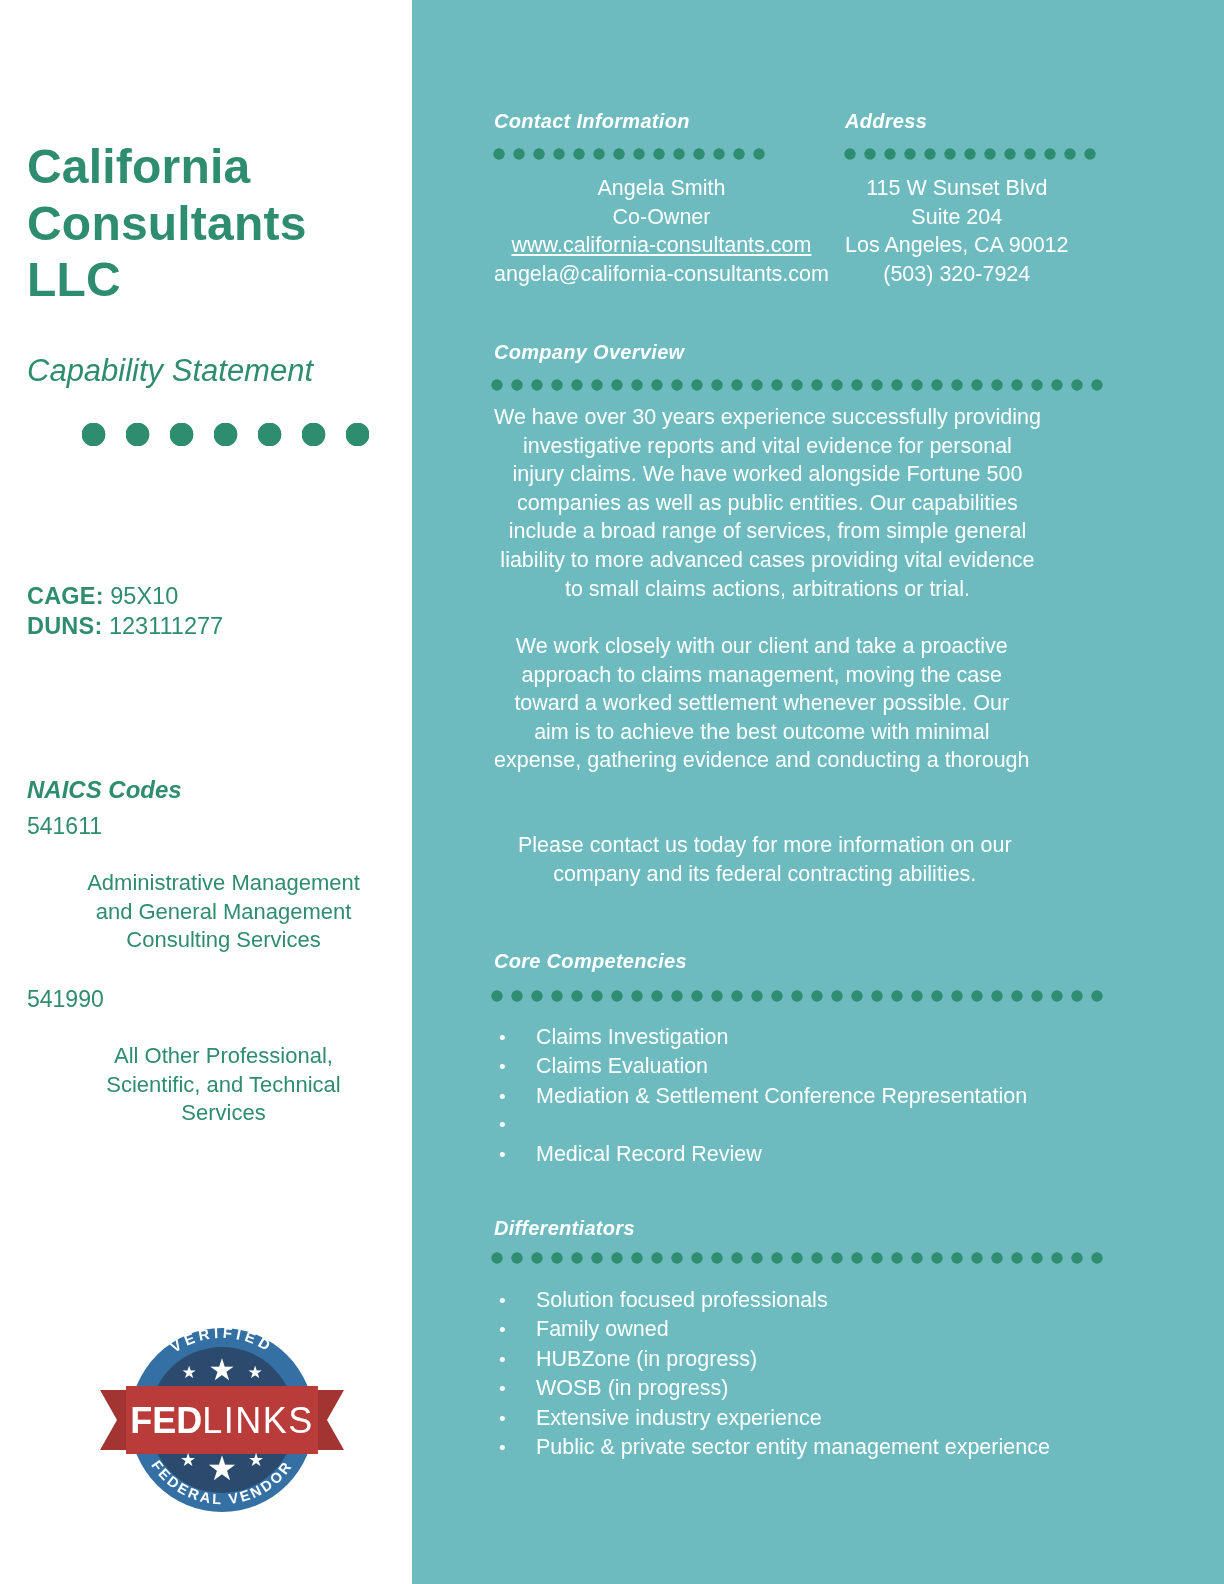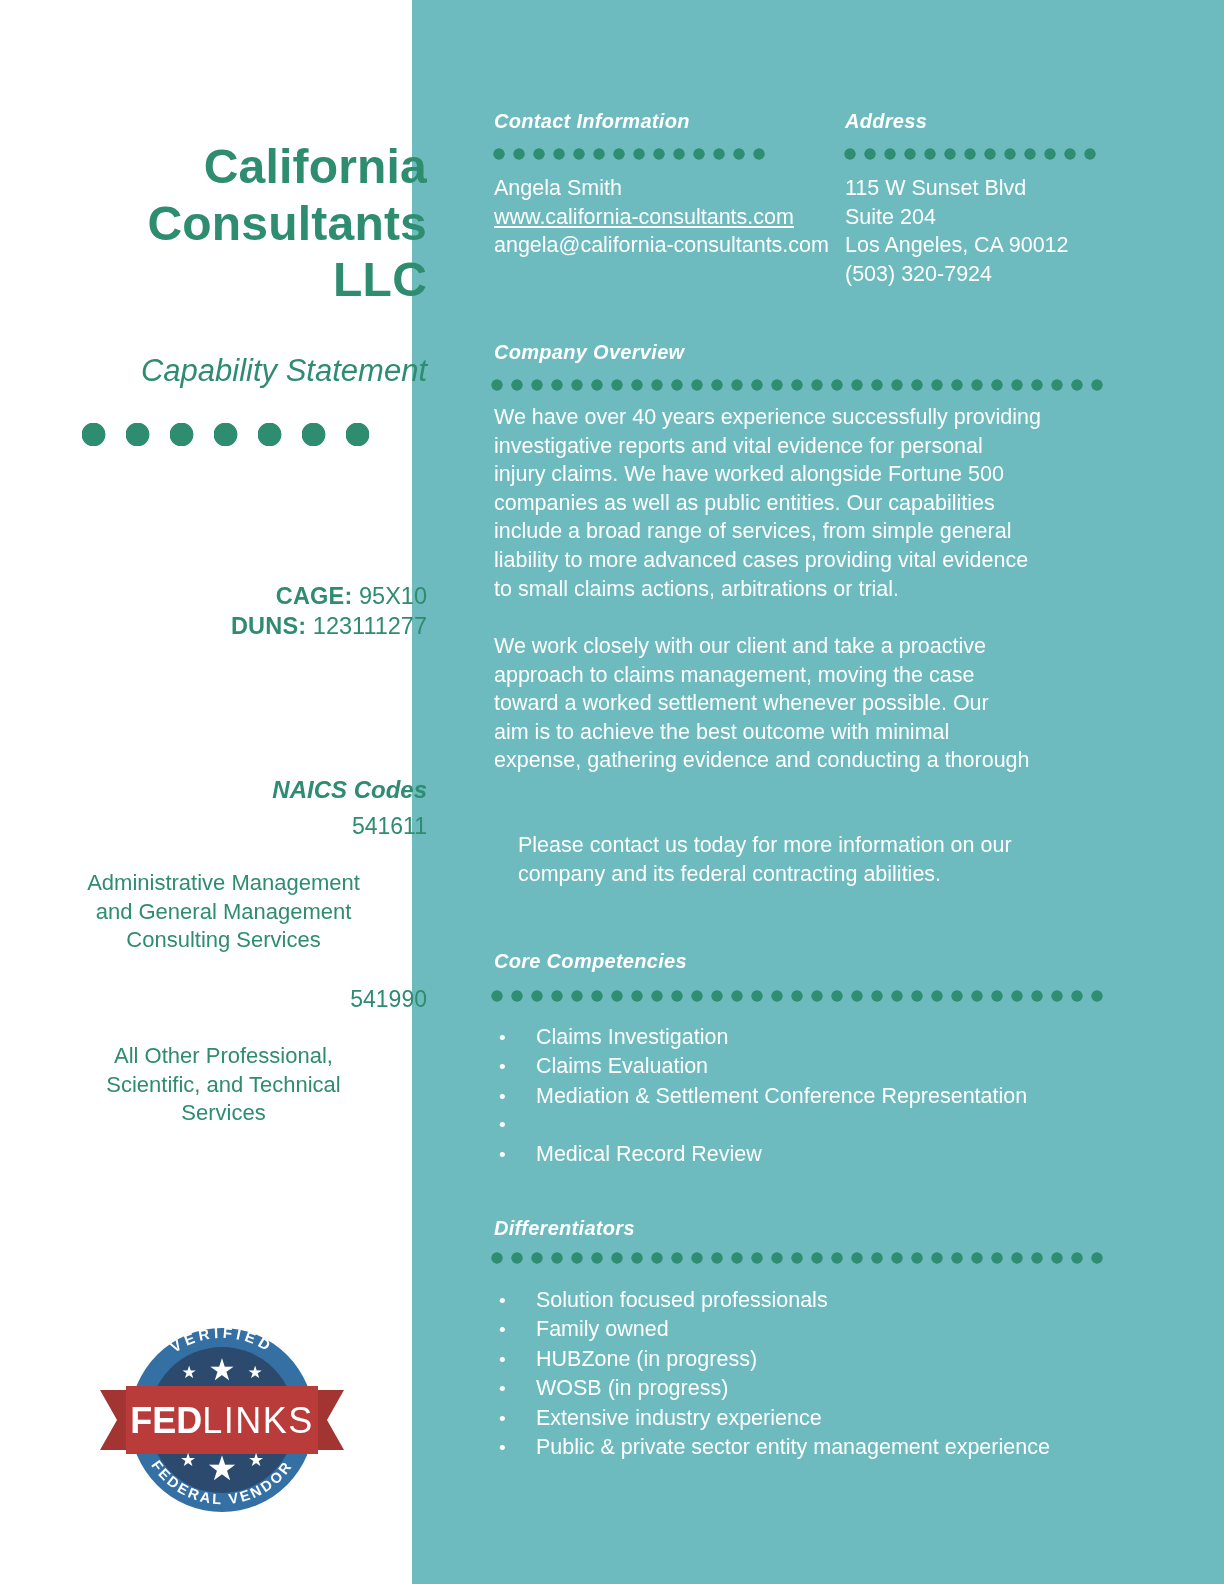--- a/index.html
+++ b/index.html
@@ -17,30 +17,30 @@
   .section-head {
     font-size:20px; font-weight:bold; font-style:italic;
     color:#ffffff; letter-spacing:0.3px; white-space:nowrap;text-align:right;
   }
   .dots {
     height:12px; background-repeat:repeat-x;
     background-image: radial-gradient(circle at 6px 6px, #2f8e71 5.3px, rgba(0,0,0,0) 6px);
     background-size:20px 12px;
   }
   .body-line, .contact-line, .address-line {
-    font-size:21.5px; color:#ffffff; line-height:28.6px; white-space:nowrap;
+    font-size:21.5px; color:#ffffff; line-height:28.6px; white-space:nowrap;text-align:center;
   }
   .link-underline { text-decoration:underline; }
 
   .bullet-list { margin:0; padding:0; list-style:none; }
   .bullet-list li { display:flex; align-items:baseline; line-height:28.4px; font-size:21.5px; color:#ffffff; white-space:nowrap; }
   .bullet-glyph { width:37px; flex:0 0 37px; font-size:19px; padding-left:3px; }
 
   
-  .left-center { left:52px; width:375px; text-align:right; }
+  .left-center { left:27px; width:375px; text-align:left; }
   .company-title {
     top:139px; font-size:48px; line-height:56.5px; font-weight:bold;
     color:#2e8c6f; letter-spacing:0.2px;
   }
   .tagline { top:353px; font-size:31px; font-style:italic; color:#2e8c6f; }
   .big-dots {
     left:82px; top:423px; width:287px; height:23px; background-repeat:repeat-x;
     background-image: radial-gradient(circle at 11.5px 11.5px, #2e8c6f 11.5px, rgba(0,0,0,0) 12.3px);
     background-size:44px 23px;
   }
@@ -54,37 +54,38 @@
 </style>
 </head>
 <body>
 
 <div class="right-panel"></div>
 
 <div class="abs section-head" style="left:494px; top:110px;">Contact Information</div>
 <div class="abs dots" style="left:493px; top:148px; width:280px;"></div>
 <div class="abs" style="left:494px; top:174px;">
   <div class="contact-line">Angela Smith</div>
+  <div class="contact-line">Co-Owner</div>
   <div class="contact-line link-underline">www.california-consultants.com</div>
   <div class="contact-line">angela@california-consultants.com</div>
 </div>
 
 <div class="abs section-head" style="left:845px; top:110px;">Address</div>
 <div class="abs dots" style="left:844px; top:148px; width:260px;"></div>
 <div class="abs" style="left:845px; top:174px;">
   <div class="address-line">115 W Sunset Blvd</div>
   <div class="address-line">Suite 204</div>
   <div class="address-line">Los Angeles, CA 90012</div>
   <div class="address-line">(503) 320-7924</div>
 </div>
 
 <div class="abs section-head" style="left:494px; top:341px;">Company Overview</div>
 <div class="abs dots" style="left:491px; top:379px; width:620px;"></div>
 <div class="abs" style="left:494px; top:403px;">
-  <div class="body-line">We have over 40 years experience successfully providing</div>
+  <div class="body-line">We have over 30 years experience successfully providing</div>
   <div class="body-line">investigative reports and vital evidence for personal</div>
   <div class="body-line">injury claims. We have worked alongside Fortune 500</div>
   <div class="body-line">companies as well as public entities. Our capabilities</div>
   <div class="body-line">include a broad range of services, from simple general</div>
   <div class="body-line">liability to more advanced cases providing vital evidence</div>
   <div class="body-line">to small claims actions, arbitrations or trial.</div>
 </div>
 <div class="abs" style="left:494px; top:632px;">
   <div class="body-line">We work closely with our client and take a proactive</div>
   <div class="body-line">approach to claims management, moving the case</div>

